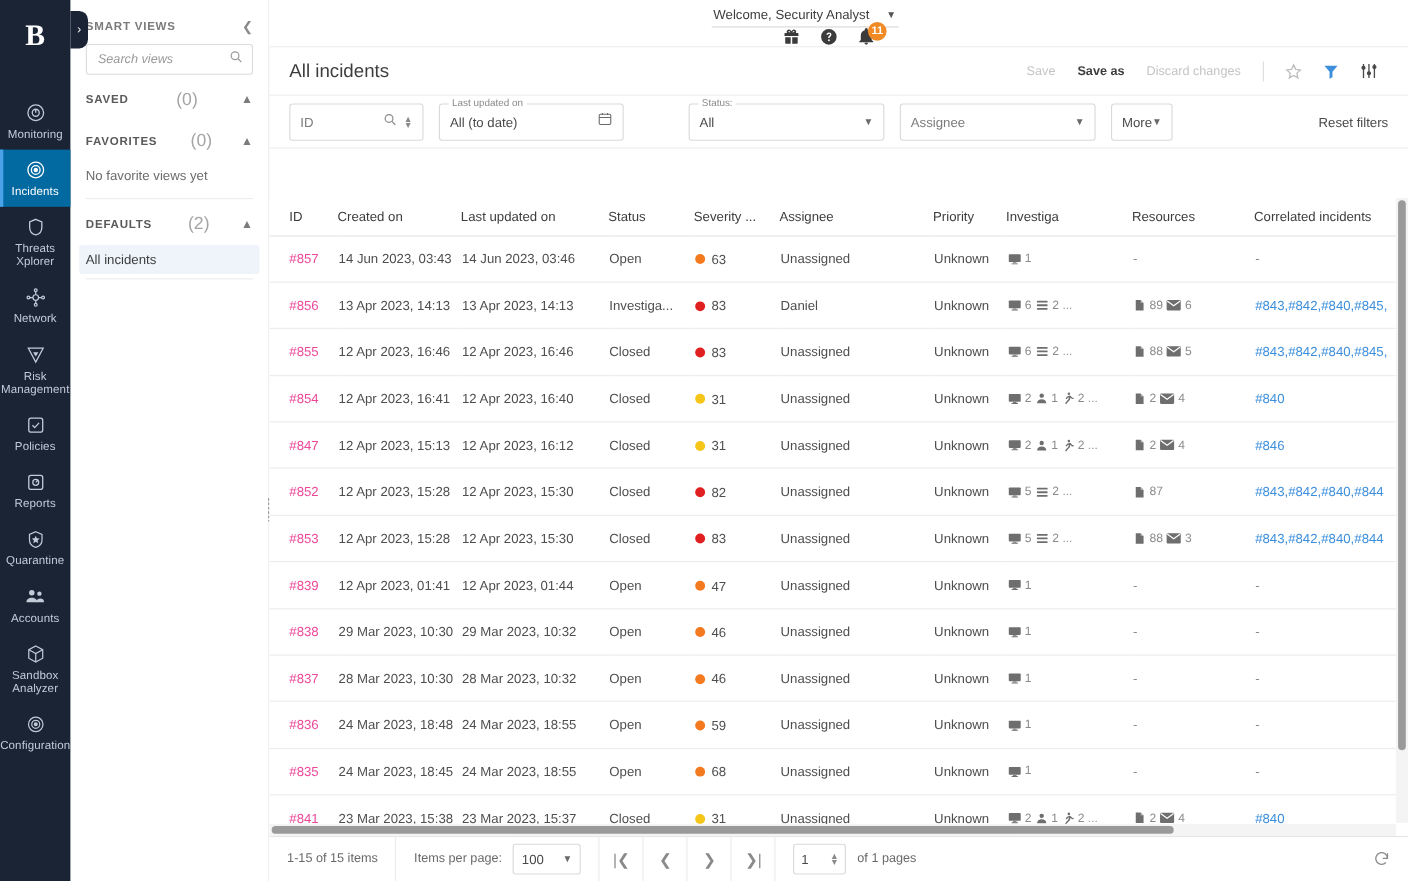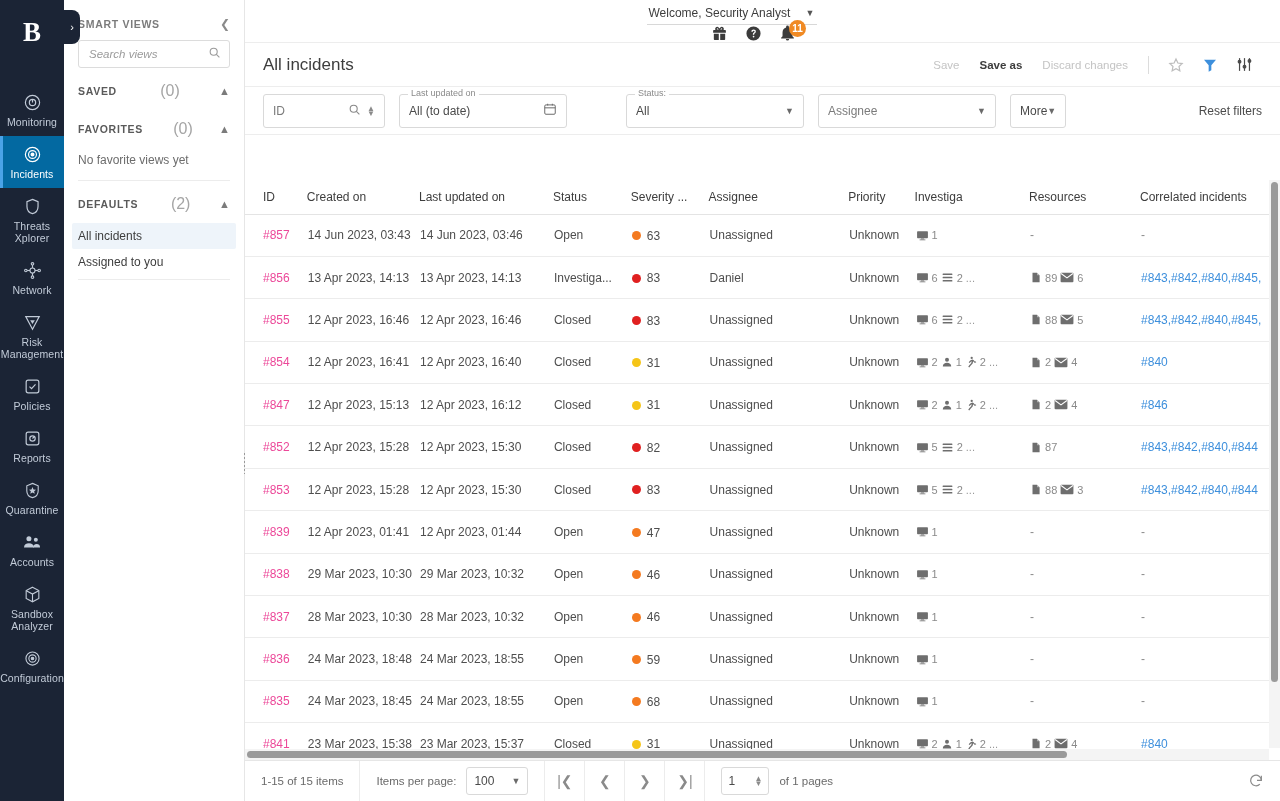--- a/index.html
+++ b/index.html
@@ -417,21 +417,20 @@
           <div class="sv-empty">No favorite views yet</div>
         </div>
         <div class="sv-section">
           <div class="sv-sec-head">
             <span class="sv-sec-title">DEFAULTS</span>
             <span class="sv-sec-count" style="margin-left: 4px;">(2)</span>
             <span class="sv-caret">▲</span>
           </div>
           <div class="sv-list">
             <div class="sv-opt selected">All incidents</div>
-            <div class="sv-opt">Assigned to you</div>
           </div>
         </div>
       </div>
 
     <div class="panel-resizer">
       <div class="dots"></div>
     </div>
   </div>
 
   <div class="main">

